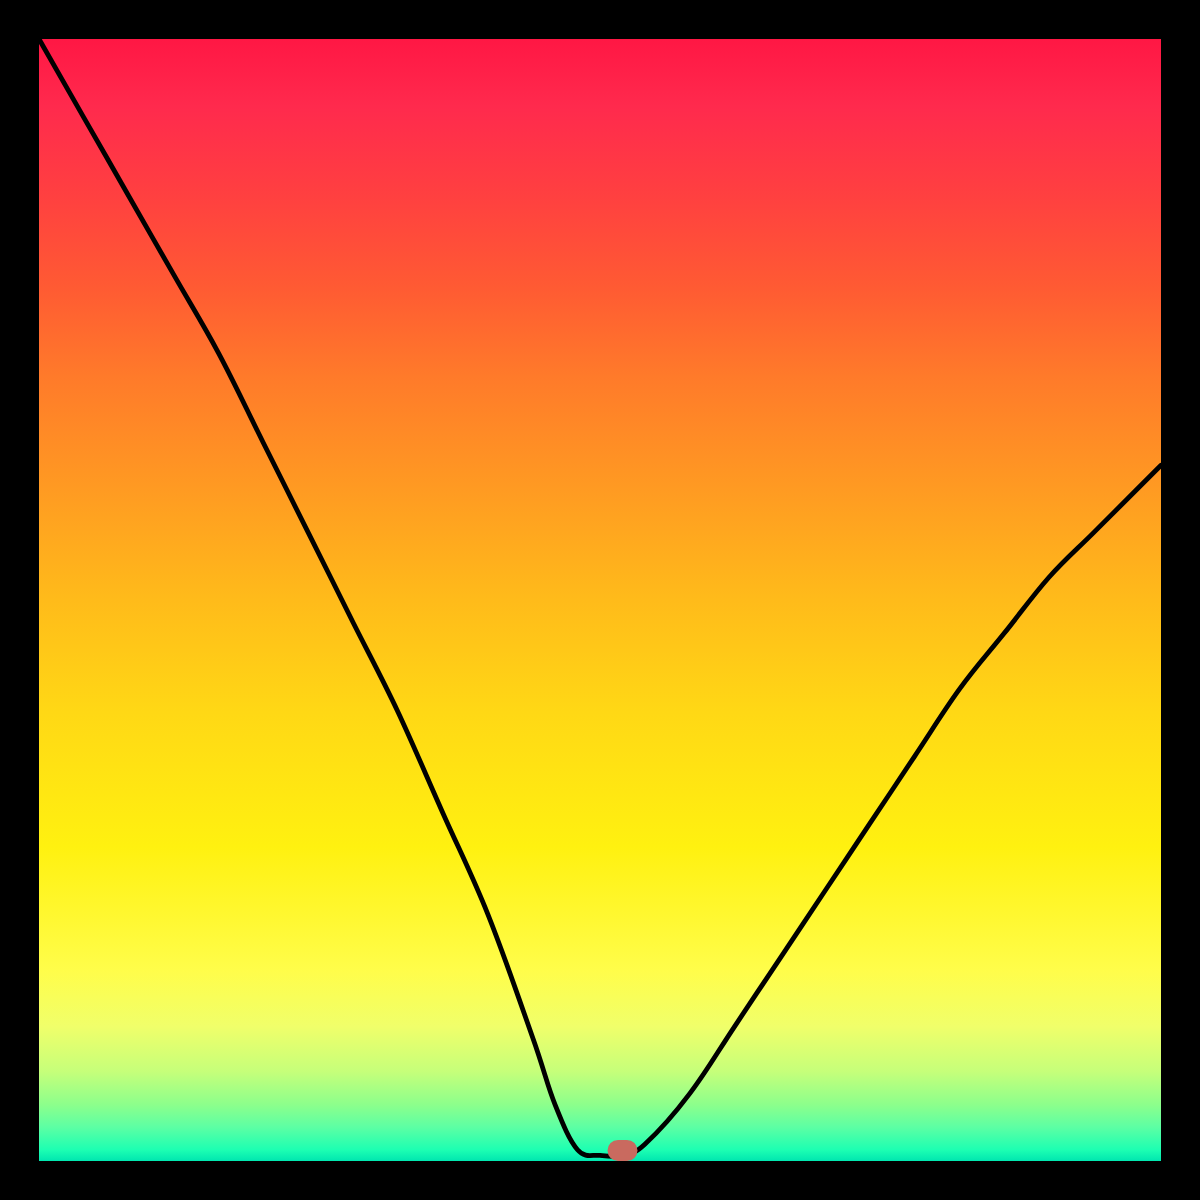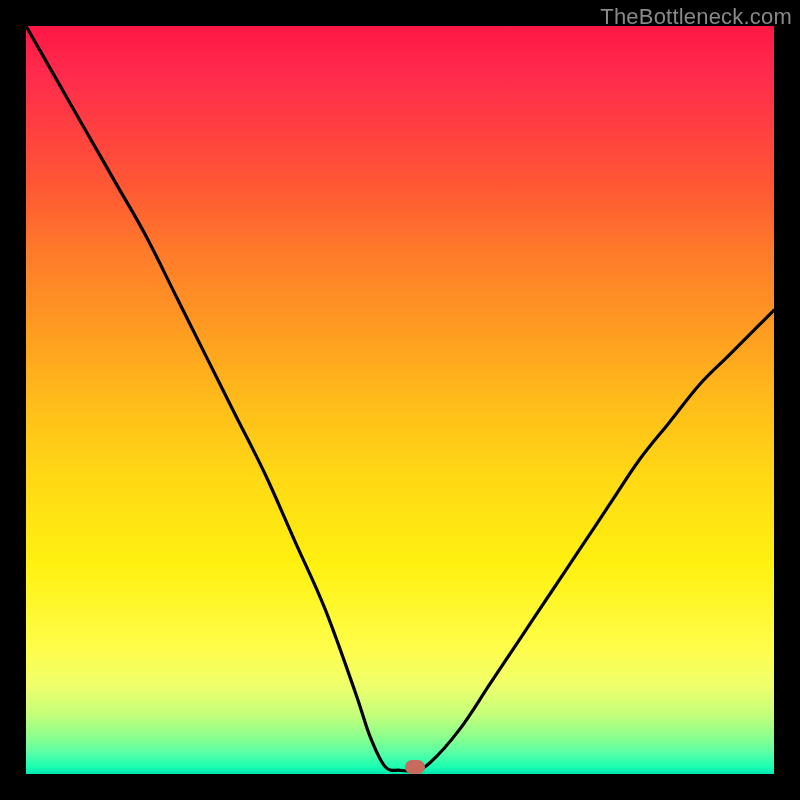--- a/index.html
+++ b/index.html
@@ -68,21 +68,20 @@
     height: 14px;
     border-radius: 7px;
     background: #c96a5f;
     transform: translate(-50%, -50%);
   }
 </style>
 </head>
 <body>
 
 <div class="frame">
-  <div class="watermark">TheBottleneck.com</div>
 
   <div class="plot-area">
     <svg class="curve" viewBox="0 0 748 748" preserveAspectRatio="none">
       <path id="curve-path" fill="none" stroke="#000000" stroke-width="3.2" stroke-linecap="round" stroke-linejoin="round" d="M 0.0 0.0 C 5.4 9.4, 19.1 33.5, 29.9 52.4 C 40.7 71.2, 49.1 85.9, 59.8 104.7 C 70.6 123.6, 79.0 138.2, 89.8 157.1 C 100.5 175.9, 108.9 189.2, 119.7 209.4 C 130.5 229.6, 138.8 247.7, 149.6 269.3 C 160.4 290.8, 168.7 307.6, 179.5 329.1 C 190.3 350.7, 198.7 367.4, 209.4 389.0 C 220.2 410.5, 228.6 425.9, 239.4 448.8 C 250.1 471.7, 258.5 491.9, 269.3 516.1 C 280.1 540.4, 288.4 556.5, 299.2 583.4 C 310.0 610.4, 321.0 642.8, 329.1 665.7 C 337.2 688.6, 338.7 697.1, 344.1 710.6 C 349.5 724.1, 353.7 734.5, 359.0 740.5 C 364.4 746.6, 368.6 743.6, 374.0 744.3 C 379.4 744.9, 383.6 745.6, 389.0 744.3 C 394.3 742.9, 395.8 744.2, 403.9 736.8 C 412.0 729.4, 423.1 717.3, 433.8 703.1 C 444.6 689.0, 453.0 674.4, 463.8 658.2 C 474.5 642.1, 482.9 629.5, 493.7 613.4 C 504.5 597.2, 512.8 584.6, 523.6 568.5 C 534.4 552.3, 542.7 539.8, 553.5 523.6 C 564.3 507.4, 572.7 494.9, 583.4 478.7 C 594.2 462.6, 602.6 448.7, 613.4 433.8 C 624.1 419.0, 632.5 409.9, 643.3 396.4 C 654.1 383.0, 662.4 371.2, 673.2 359.0 C 684.0 346.9, 692.3 339.9, 703.1 329.1 C 713.9 318.3, 725.0 307.3, 733.0 299.2 C 741.1 291.1, 745.3 286.9, 748.0 284.2"></path>
     </svg>
     <div id="marker" class="marker" style="left: 388.96px; top: 741.268px; background: rgb(201, 106, 95);"></div>
   </div>
 </div>
 
 </body></html>

